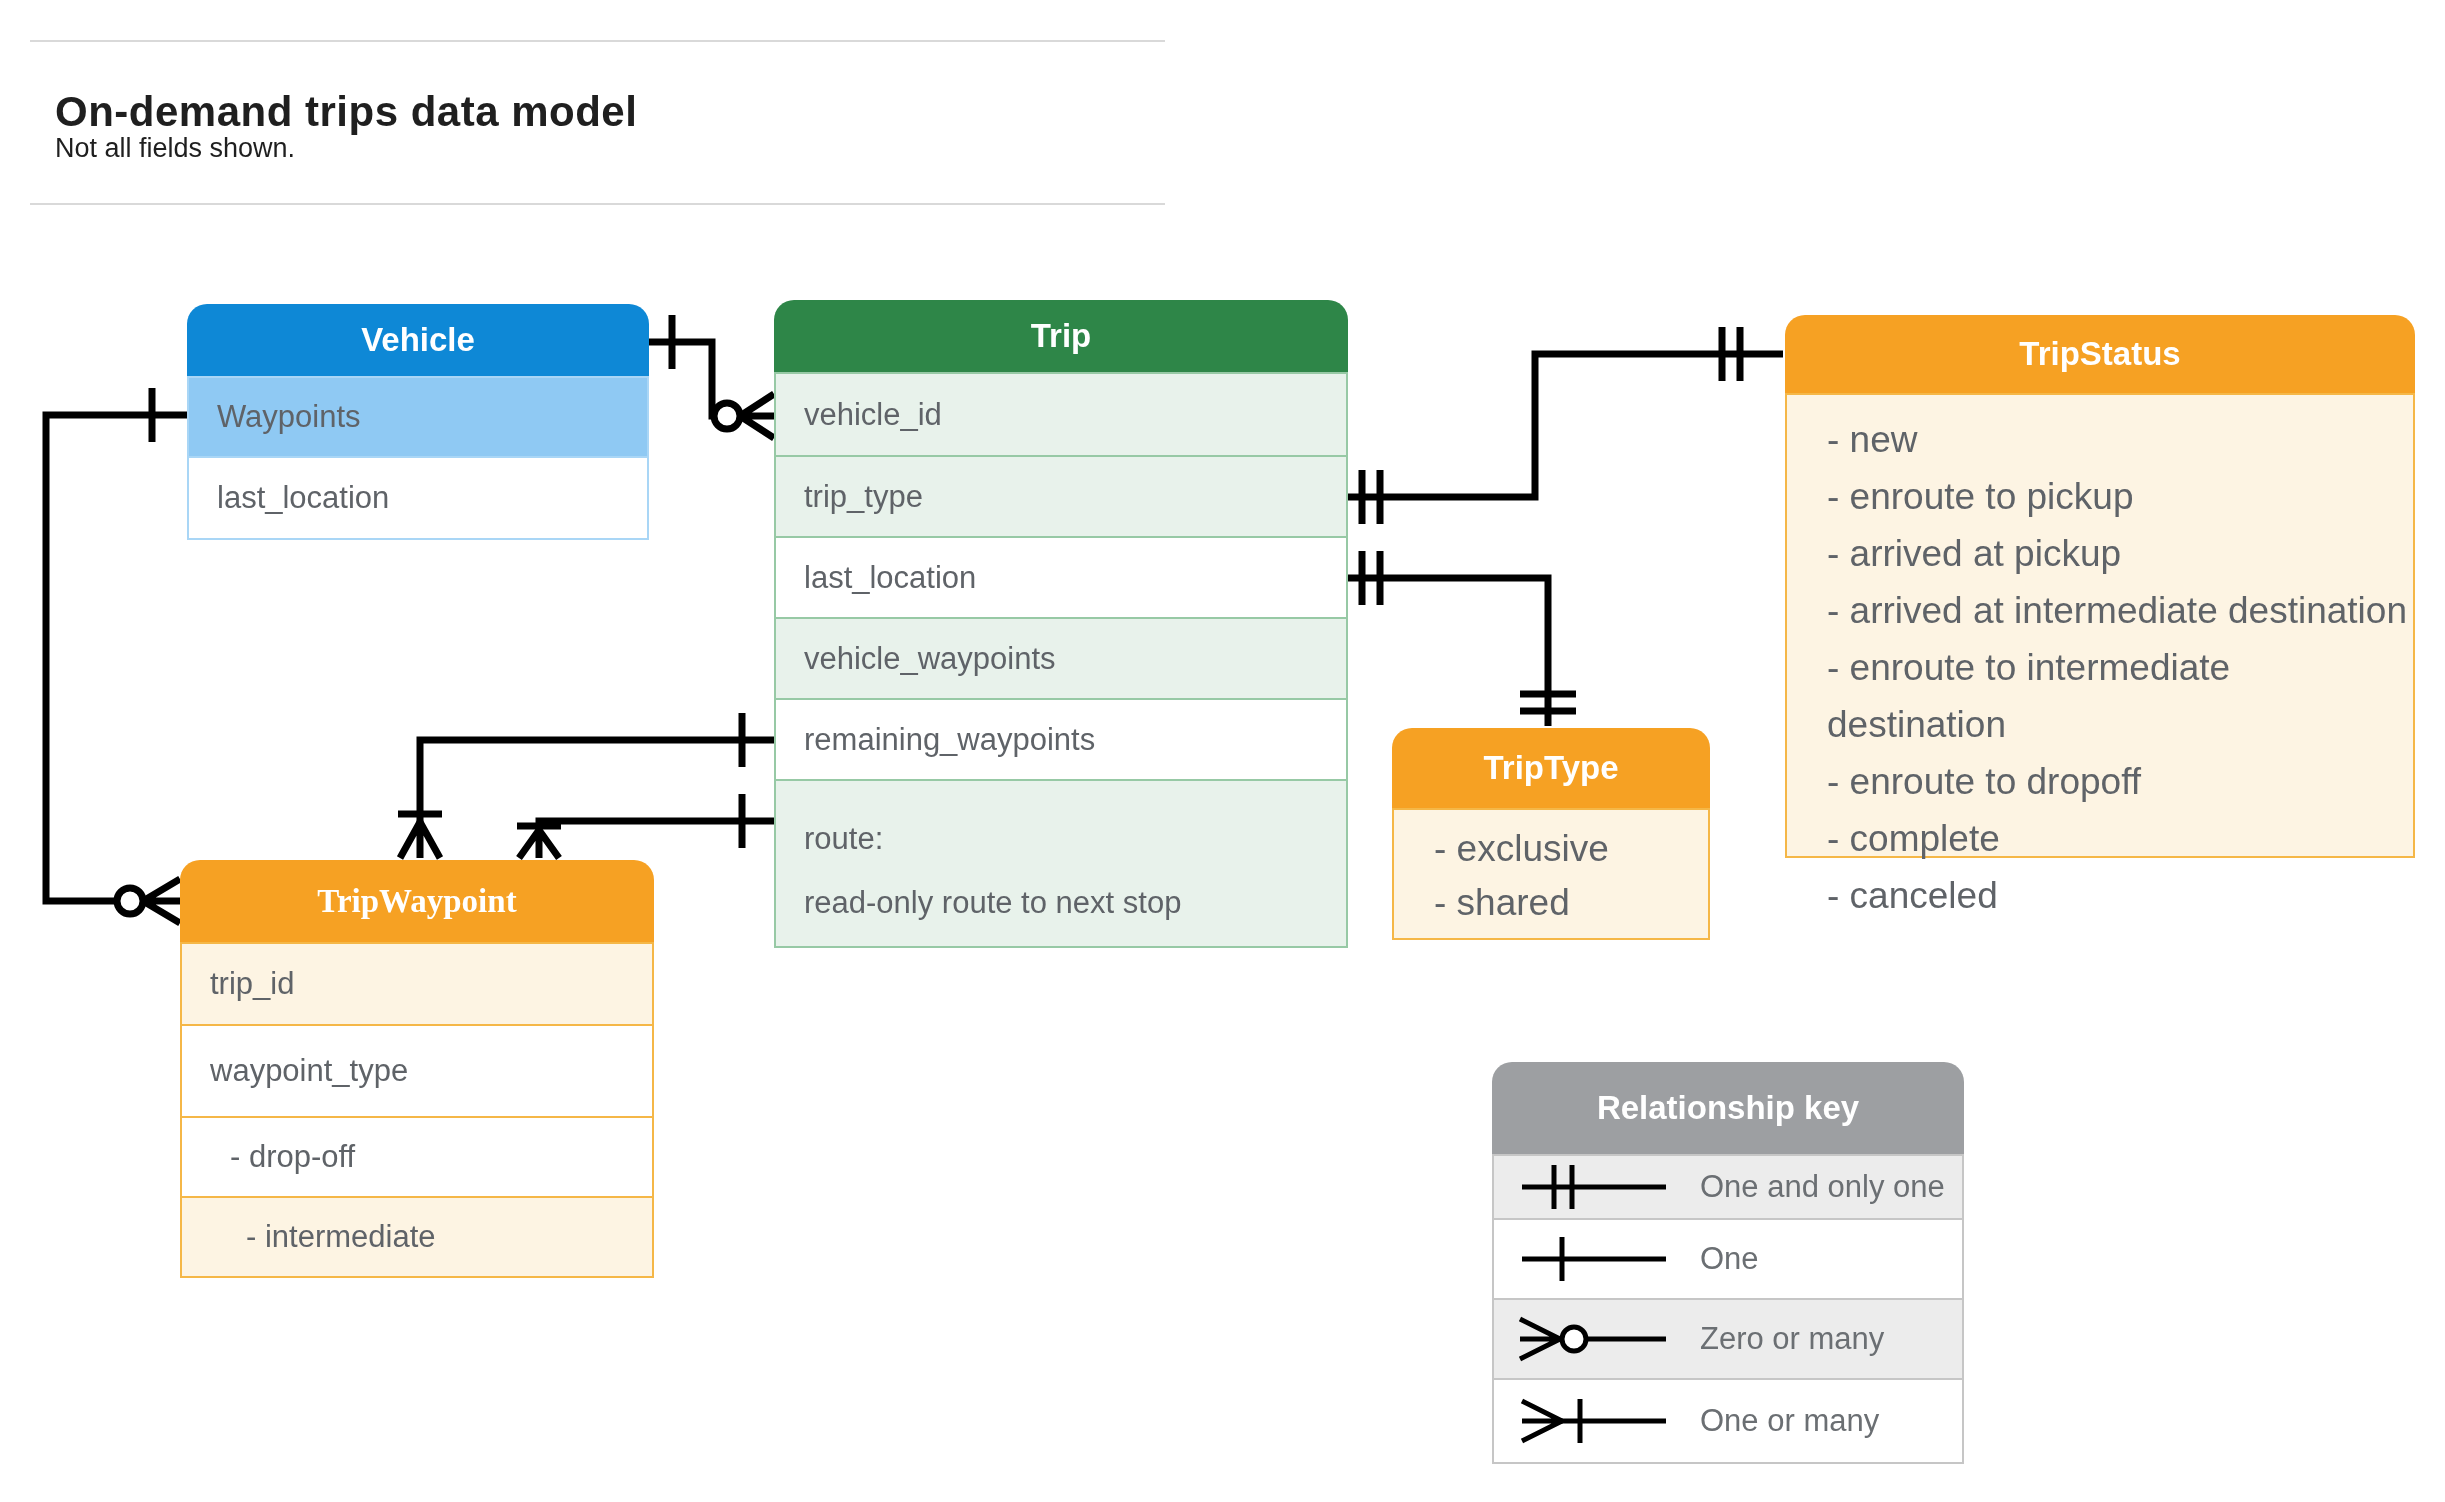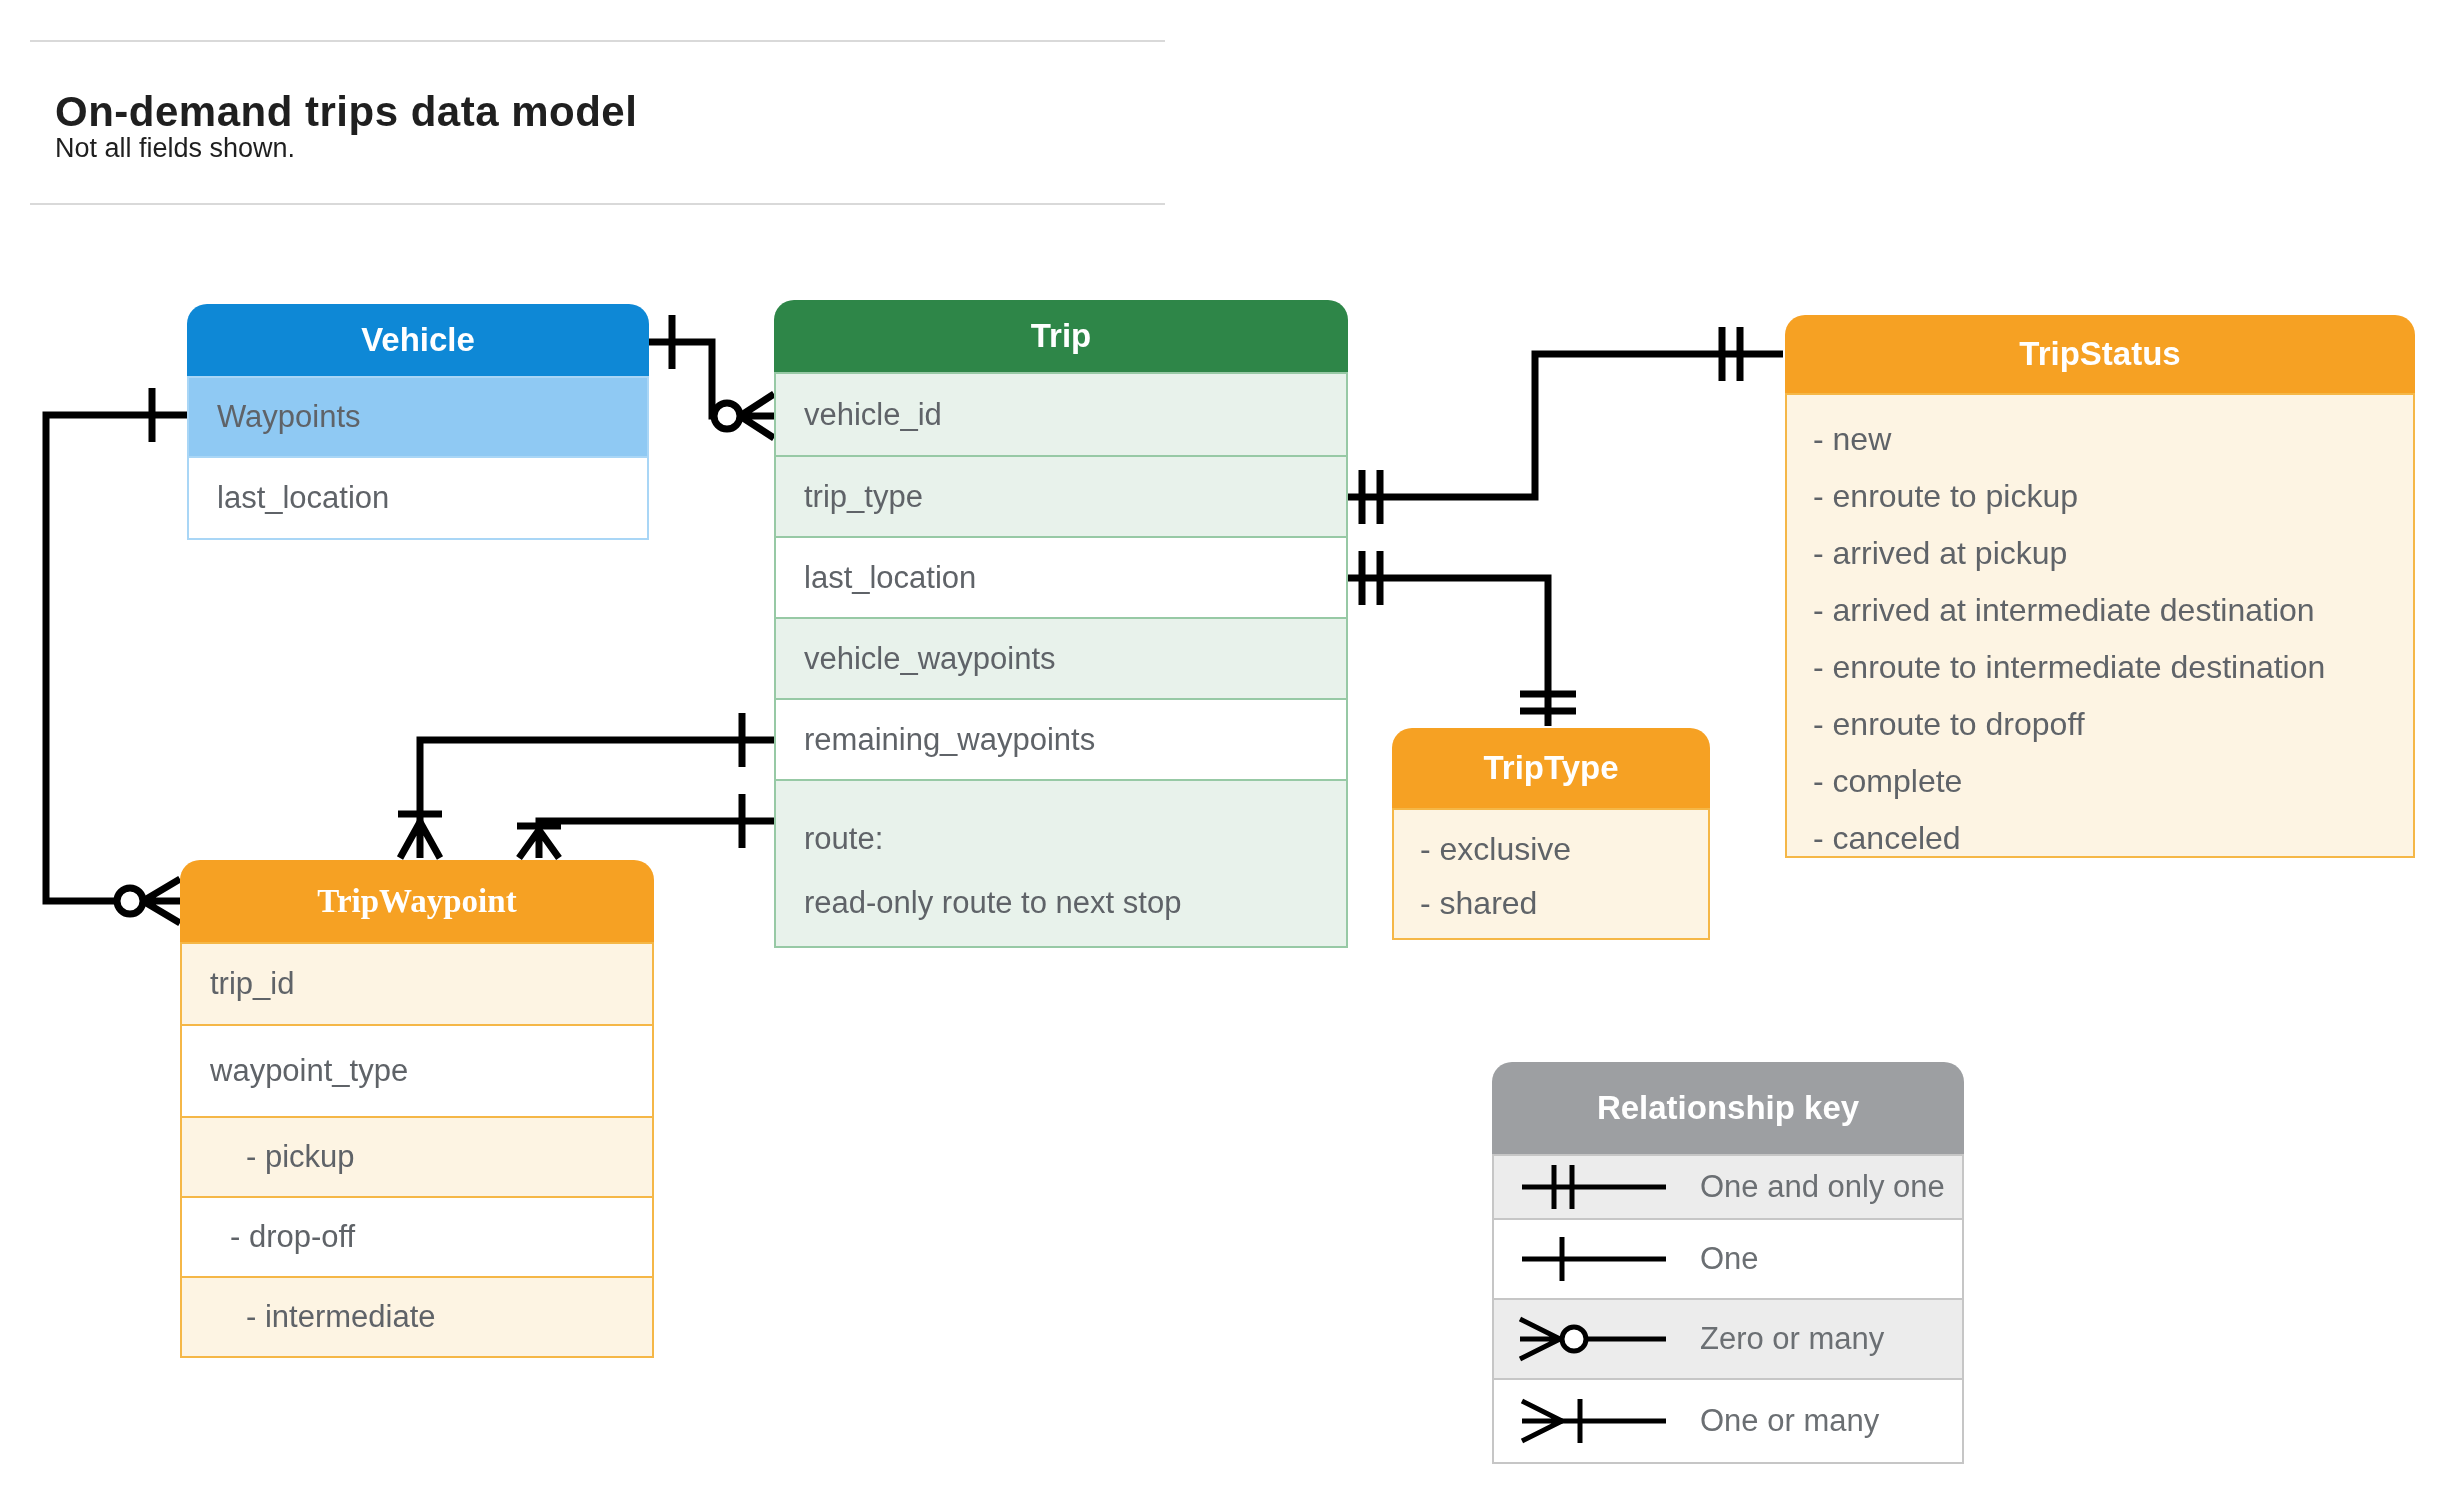--- a/index.html
+++ b/index.html
@@ -17,21 +17,21 @@
   .page-subtitle{position:absolute;font-size:27px;color:var(--title-text);}
   .entity{position:absolute;}
   .hdr{display:flex;align-items:center;justify-content:center;color:#fff;font-weight:700;
        font-size:33px;border-radius:20px 20px 0 0;}
   .body{border-style:solid;border-width:2px;box-sizing:border-box;background:#fff;}
   .row{display:flex;align-items:center;box-sizing:border-box;padding-left:28px;
        font-size:31px;color:var(--field-text);}
   .row + .row{border-top:2px solid;}
   .indent{padding-left:64px;}
   .items{box-sizing:border-box;}
-  .item{font-size:32px;color:var(--field-text);padding-left:26px;}
+  .item{font-size:37px;color:var(--field-text);padding-left:40px;}
   
   .vehicle .hdr{background:var(--blue-header);}
   .vehicle .body{border-color:var(--blue-border);}
   .vehicle .row + .row{border-color:var(--blue-border);}
   
   .trip .hdr{background:var(--green-header);}
   .trip .body{border-color:var(--green-border);}
   .trip .row + .row{border-color:var(--green-border);}
   .bg-green{background:var(--green-row);}
   .route-row{flex-direction:column;align-items:flex-start;justify-content:flex-start;padding-top:26px;line-height:64px;}
@@ -143,21 +143,20 @@
       <div class="item" style="line-height:54px;">- exclusive</div>
       <div class="item" style="line-height:54px;">- shared</div>
     </div>
   </div>
 
   <div class="entity orange" style="left:180px;top:860px;width:474px;">
     <div class="hdr" style="height:82px;font-family:Liberation Serif, serif;">TripWaypoint</div>
     <div class="body">
       <div class="row bg-cream" style="height:80px;">trip_id</div>
       <div class="row" style="height:92px;">waypoint_type</div>
-      <div class="row bg-cream indent" style="height:80px;">- pickup</div>
       <div class="row indent" style="height:80px;padding-left:48px;">- drop-off</div>
       <div class="row bg-cream indent" style="height:80px;">- intermediate</div>
     </div>
   </div>
 
   <div class="entity legend" style="left:1492px;top:1062px;width:472px;">
     <div class="hdr" style="height:92px;">Relationship key</div>
     <div class="body">
       <div class="row bg-gray" style="height:62px;text-align:center;">
         <svg class="sym" width="160" height="64" viewBox="0 0 160 64">

